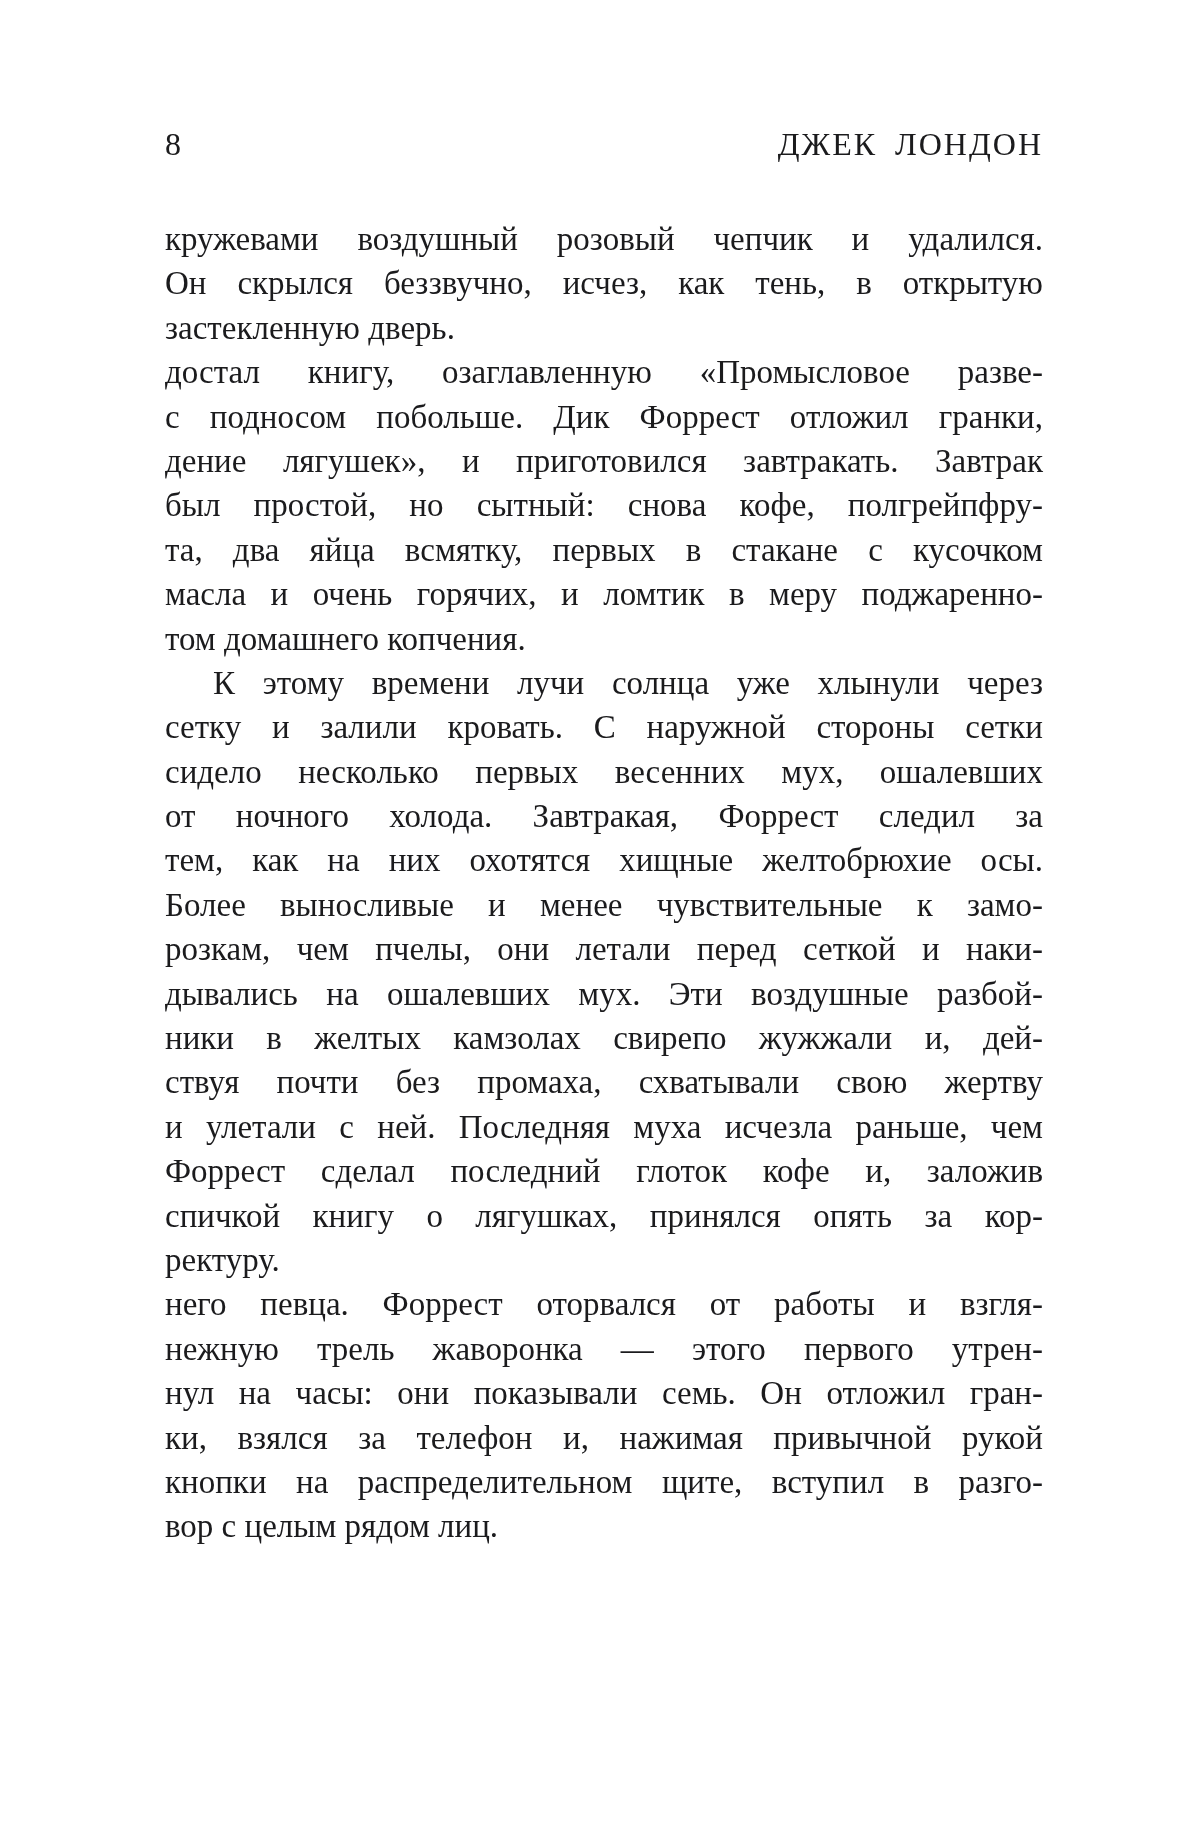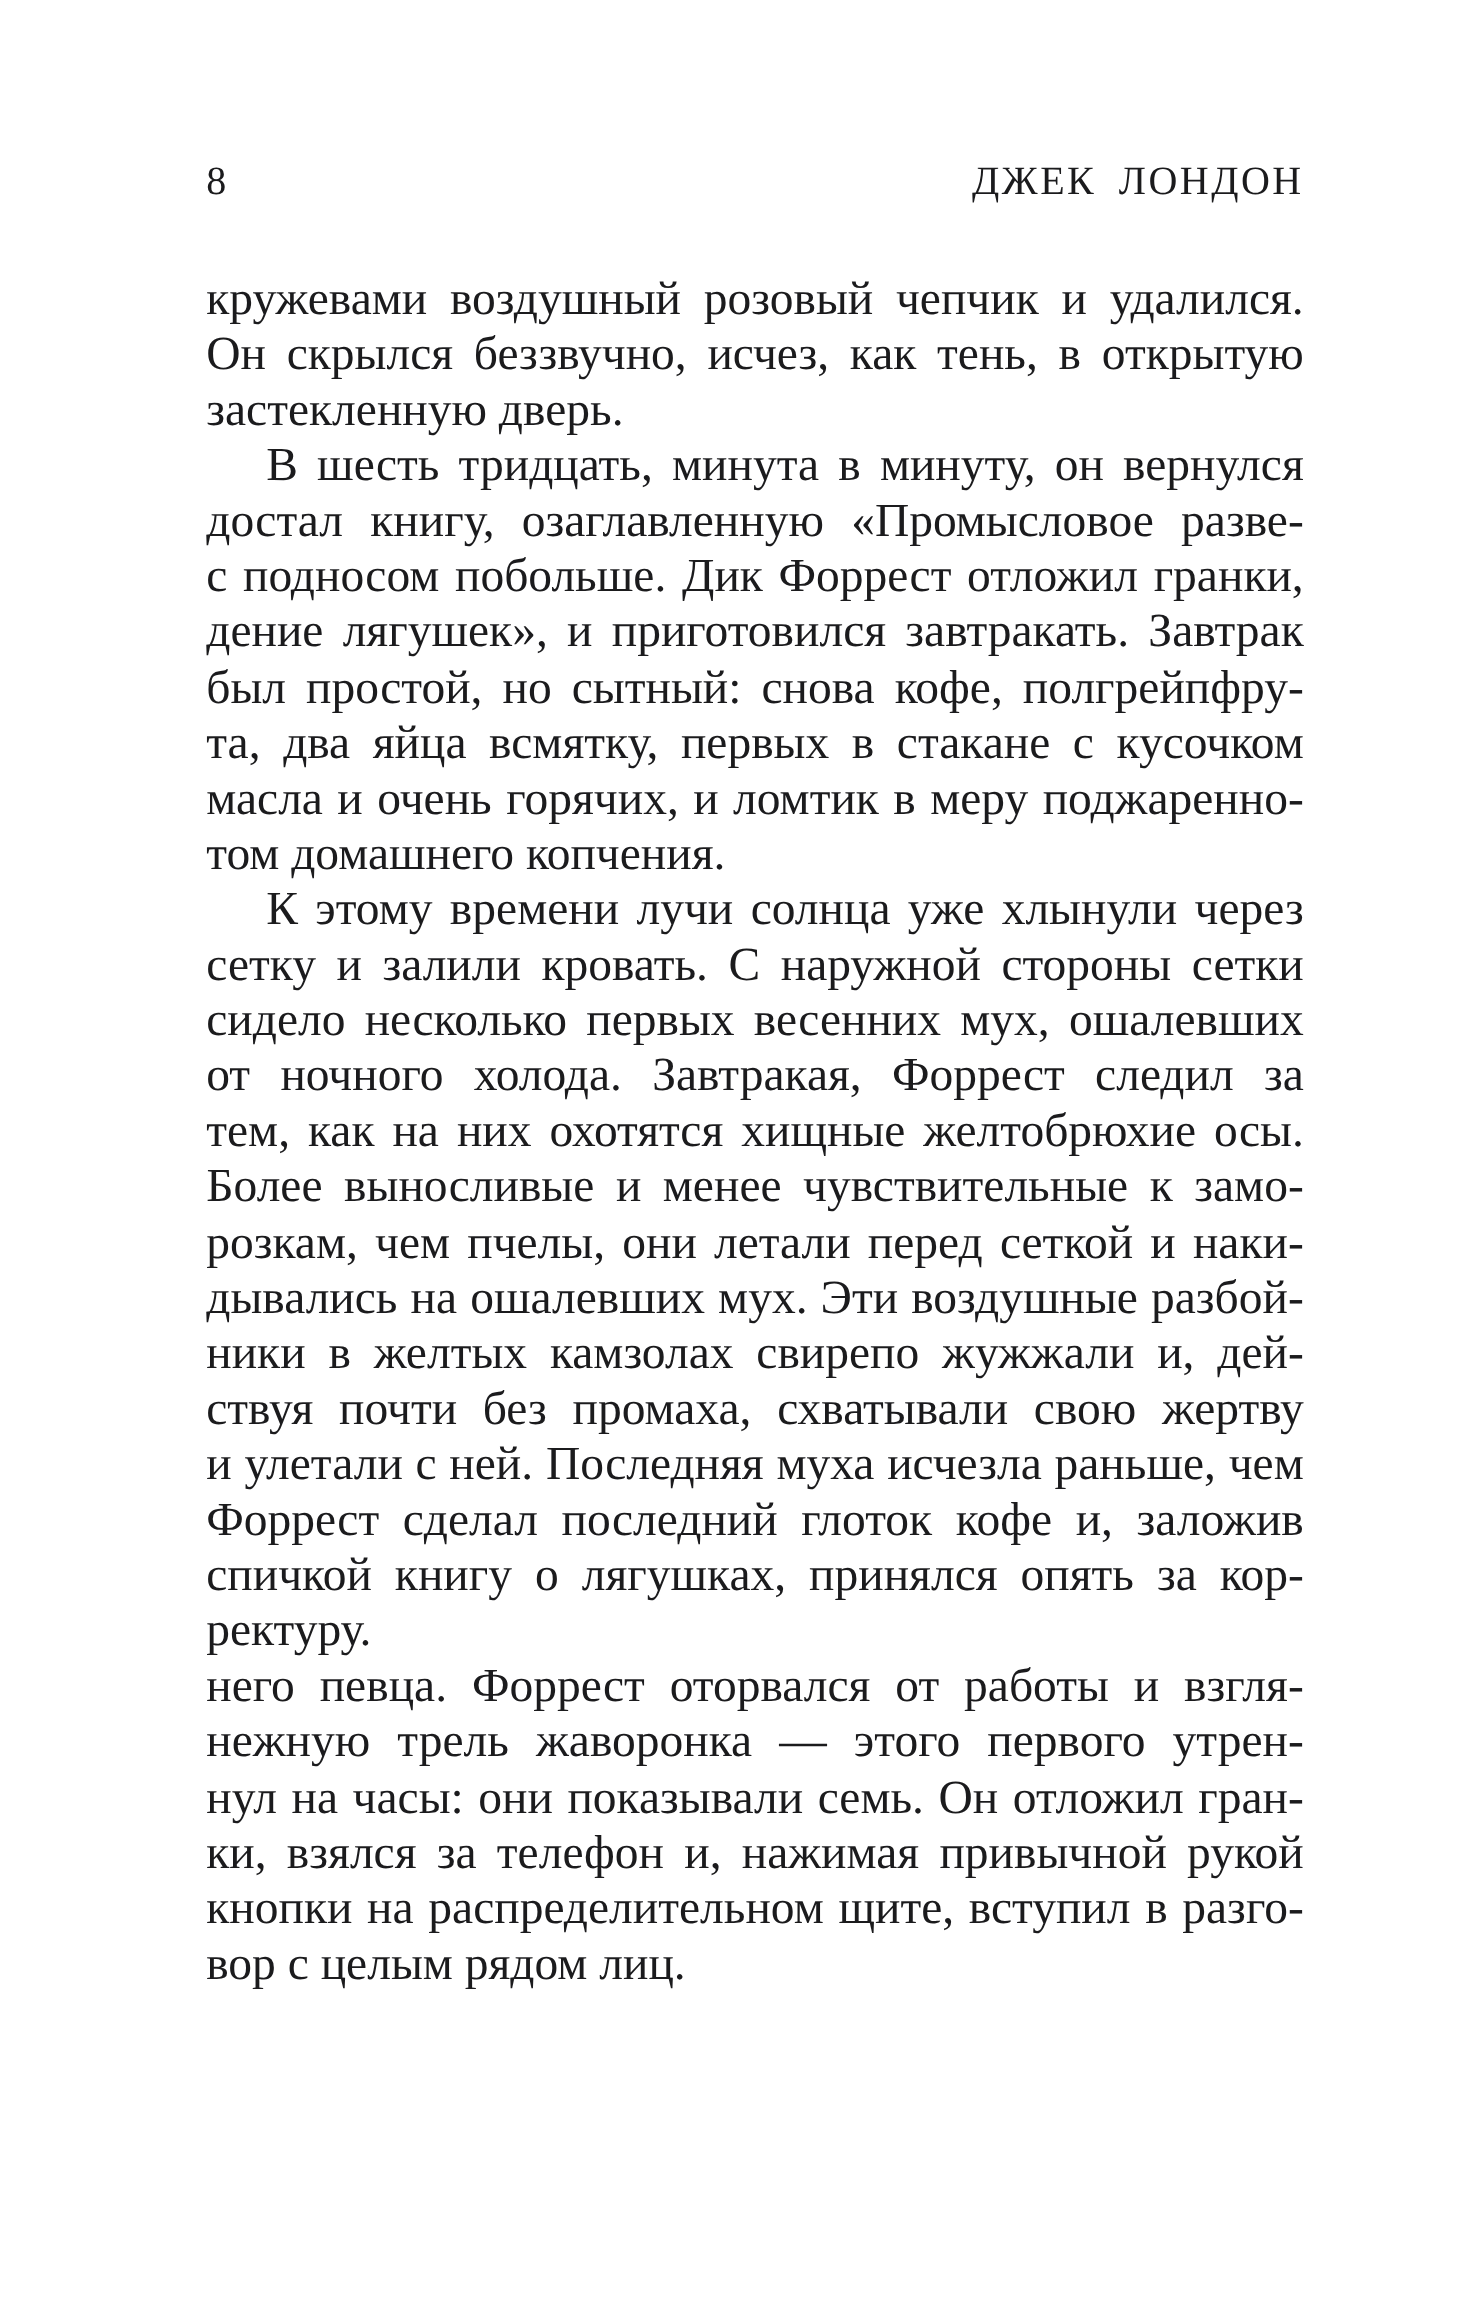--- a/index.html
+++ b/index.html
@@ -32,21 +32,21 @@
   }
   .running-title {
     letter-spacing: 2px;
     word-spacing: 8px;
   }
   .text-block {
     position: absolute;
     left: 165px;
     top: 217px;
     width: 878px;
-    font-size: 38px;
+    font-size: 33px;
     line-height: 44.4px;
   }
   .paragraph {
     margin: 0;
     padding: 0;
   }
   .line {
     text-align: justify;
     text-align-last: justify;
     height: 44.4px;
@@ -68,21 +68,20 @@
     <span class="running-title">ДЖЕК ЛОНДОН</span>
   </header>
 
   <main class="text-block">
       <div class="paragraph">
         <div class="line">кружевами воздушный розовый чепчик и удалился.</div>
         <div class="line">Он скрылся беззвучно, исчез, как тень, в открытую</div>
         <div class="line last">застекленную дверь.</div>
       </div>
       <div class="paragraph">
-        <div class="line indent">В шесть тридцать, минута в минуту, он вернулся</div>
         <div class="line">достал книгу, озаглавленную «Промысловое разве-</div>
         <div class="line">с подносом побольше. Дик Форрест отложил гранки,</div>
         <div class="line">дение лягушек», и приготовился завтракать. Завтрак</div>
         <div class="line">был простой, но сытный: снова кофе, полгрейпфру-</div>
         <div class="line">та, два яйца всмятку, первых в стакане с кусочком</div>
         <div class="line">масла и очень горячих, и ломтик в меру поджаренно-</div>
         <div class="line last">том домашнего копчения.</div>
       </div>
       <div class="paragraph">
         <div class="line indent">К этому времени лучи солнца уже хлынули через</div>

